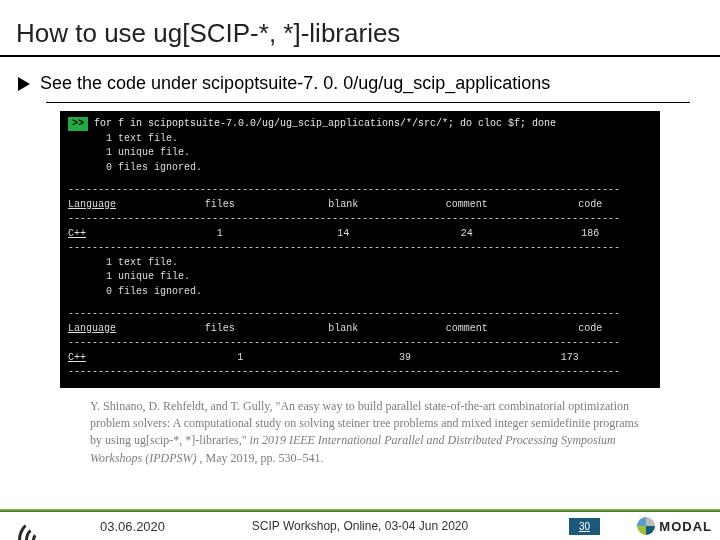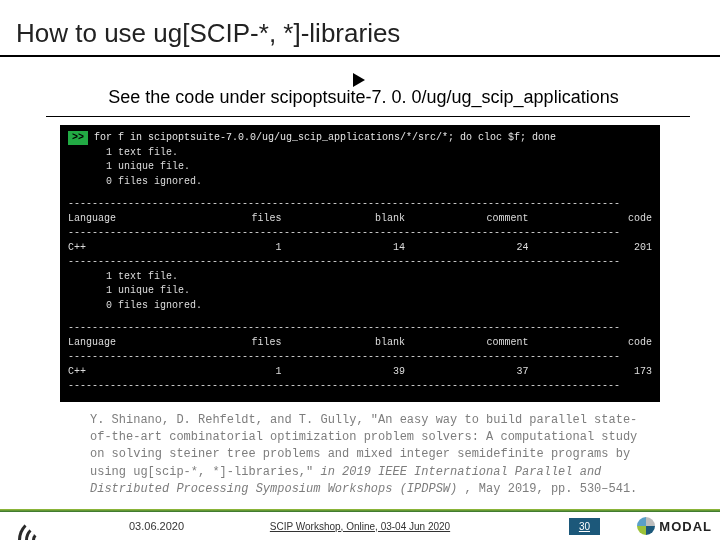--- a/index.html
+++ b/index.html
@@ -1,43 +1,43 @@
 <!DOCTYPE html>
 <html><head>
 <meta charset="utf-8">
 <style>
   * { box-sizing: border-box; margin: 0; padding: 0; }
   html, body { width: 720px; height: 540px; font-family: Arial, Helvetica, sans-serif; background: #fff; }
   .slide { position: relative; width: 720px; height: 540px; overflow: hidden; }
   .title { font-size: 26px; font-weight: 400; color: #222; padding: 18px 0 6px 16px; }
   .title-underline { height: 2px; background: #000; margin: 0 0 10px 0; }
-  .bullet-row { display: flex; align-items: center; padding: 6px 0 6px 7px; font-size: 18px; flex-direction: column; }
+  .bullet-row { display: flex; align-items: center; padding: 6px 0 6px 18px; font-size: 18px; }
   .tri-icon { display:inline-block; width:0; height:0; border-top:7px solid transparent; border-bottom:7px solid transparent; border-left:12px solid #000; margin-right:10px; }
   .bullet-text { font-weight: 400; }
   .bullet-underline { height: 1px; background: #000; margin: 2px 30px 8px 46px; }
   .terminal { background:#000; color:#ddd; margin: 0 60px 8px 60px; font-family: "Courier New", monospace; font-size: 10px; line-height: 1.45; padding: 6px 8px 8px 8px; }
   .prompt-row { display:flex; align-items:flex-start; }
   .prompt-badge { background:#22aa44; color:#000; font-weight:bold; padding:0 4px; margin-right:6px; font-size:10px; line-height:14px; }
   .cmd { color:#e6e6e6; }
   .term-sep { color:#ddd; letter-spacing:0; overflow:hidden; white-space:nowrap; }
   .term-row { display:flex; }
-  .col-lang { flex: 0 0 90px; }
-  .col-num { flex: 1; text-align:right; }
-  .citation { font-family: Liberation Mono, monospace; color:#7d7d7d; font-size:12px; line-height:1.45; margin: 10px 76px 17px 90px; }
+  .col-lang { flex: 0 0 90px; text-decoration: underline; }
+  .col-num { flex: 1; text-align:center; }
+  .citation { font-family: Liberation Serif, serif; color:#7d7d7d; font-size:12px; line-height:1.45; margin: 10px 76px 17px 90px; }
   .citation .i { font-style: italic; }
   .footer { position:absolute; left:0; right:0; bottom:0; height:28px; background:#fff; display:flex; align-items:center; }
   .footer-band { position:absolute; left:0; right:0; bottom:28px; height:3px; background:linear-gradient(180deg,#9cc23a 0%,#2f6e2f 100%); }
   .foot-logo-left { width:80px; height:28px; display:flex; align-items:center; justify-content:center; }
   .arcs { position:relative; width:44px; height:28px; }
   .arcs span { position:absolute; border:3px solid #2a2a2a; border-radius:50%; border-right-color:transparent; border-top-color:transparent; }
   .arcs .a1 { width:44px; height:44px; left:0; bottom:-22px; }
   .arcs .a2 { width:30px; height:30px; left:7px; bottom:-15px; }
   .arcs .a3 { width:16px; height:16px; left:14px; bottom:-8px; }
-  .foot-date { font-size:11px; color:#333; margin-left:49px; }
-  .foot-mid { font-size:10px; color:#333; position:absolute; left:50%; transform:translateX(-50%);text-decoration:underline; }
+  .foot-date { font-size:13px; color:#333; margin-left:20px; }
+  .foot-mid { font-size:12px; color:#333; position:absolute; left:50%; transform:translateX(-50%); }
   .foot-page { position:absolute; right:120px; background:#1c587a; color:#fff; font-size:10px; padding:3px 10px;text-decoration:underline; }
   .foot-logo-right { position:absolute; right:8px; display:flex; align-items:center; gap:4px; }
   .modal-mark { width:18px; height:18px; position:relative; }
   .modal-mark::before, .modal-mark::after { content:""; position:absolute; border-radius:50%; }
   .modal-mark::before { width:18px; height:18px; left:0; top:0; background:conic-gradient(#bdbdbd 0 90deg, #1c587a 90deg 180deg, #9cc23a 180deg 270deg, #5aa0c8 270deg 360deg); }
   .modal-word { font-weight:900; font-size:13px; letter-spacing:1px; color:#222; font-family: Arial, sans-serif; }
 </style>
 </head>
 <body>
 <div class="slide">
@@ -69,21 +69,21 @@
     <div class="col-num">blank</div>
     <div class="col-num">comment</div>
     <div class="col-num">code</div>
   </div>
   <div class="term-sep">--------------------------------------------------------------------------------------------</div>
   <div class="term-row">
     <div class="col-lang">C++</div>
     <div class="col-num">1</div>
     <div class="col-num">14</div>
     <div class="col-num">24</div>
-    <div class="col-num">201</div>
+    <div class="col-num">186</div>
   </div>
   <div class="term-sep">--------------------------------------------------------------------------------------------</div>
   <div style="padding-left:38px;">
     <div>1 text file.</div>
     <div>1 unique file.</div>
     <div>0 files ignored.</div>
   </div>
   <div style="height:8px;"></div>
   <div class="term-sep">--------------------------------------------------------------------------------------------</div>
   <div class="term-row">
@@ -91,21 +91,20 @@
     <div class="col-num">files</div>
     <div class="col-num">blank</div>
     <div class="col-num">comment</div>
     <div class="col-num">code</div>
   </div>
   <div class="term-sep">--------------------------------------------------------------------------------------------</div>
   <div class="term-row">
     <div class="col-lang">C++</div>
     <div class="col-num">1</div>
     <div class="col-num">39</div>
-    <div class="col-num">37</div>
     <div class="col-num">173</div>
   </div>
   <div class="term-sep">--------------------------------------------------------------------------------------------</div>
 </div>
 
 <div class="citation">
   <span>Y. Shinano, D. Rehfeldt, and T. Gully, </span>
   <span>"An easy way to build parallel state-of-the-art combinatorial optimization problem solvers: A computational study on solving steiner tree problems and mixed integer semidefinite programs by using ug[scip-*, *]-libraries," </span>
   <span class="i">in 2019 IEEE International Parallel and Distributed Processing Symposium Workshops (IPDPSW)</span>
   <span>, May 2019, pp. 530–541.</span>

